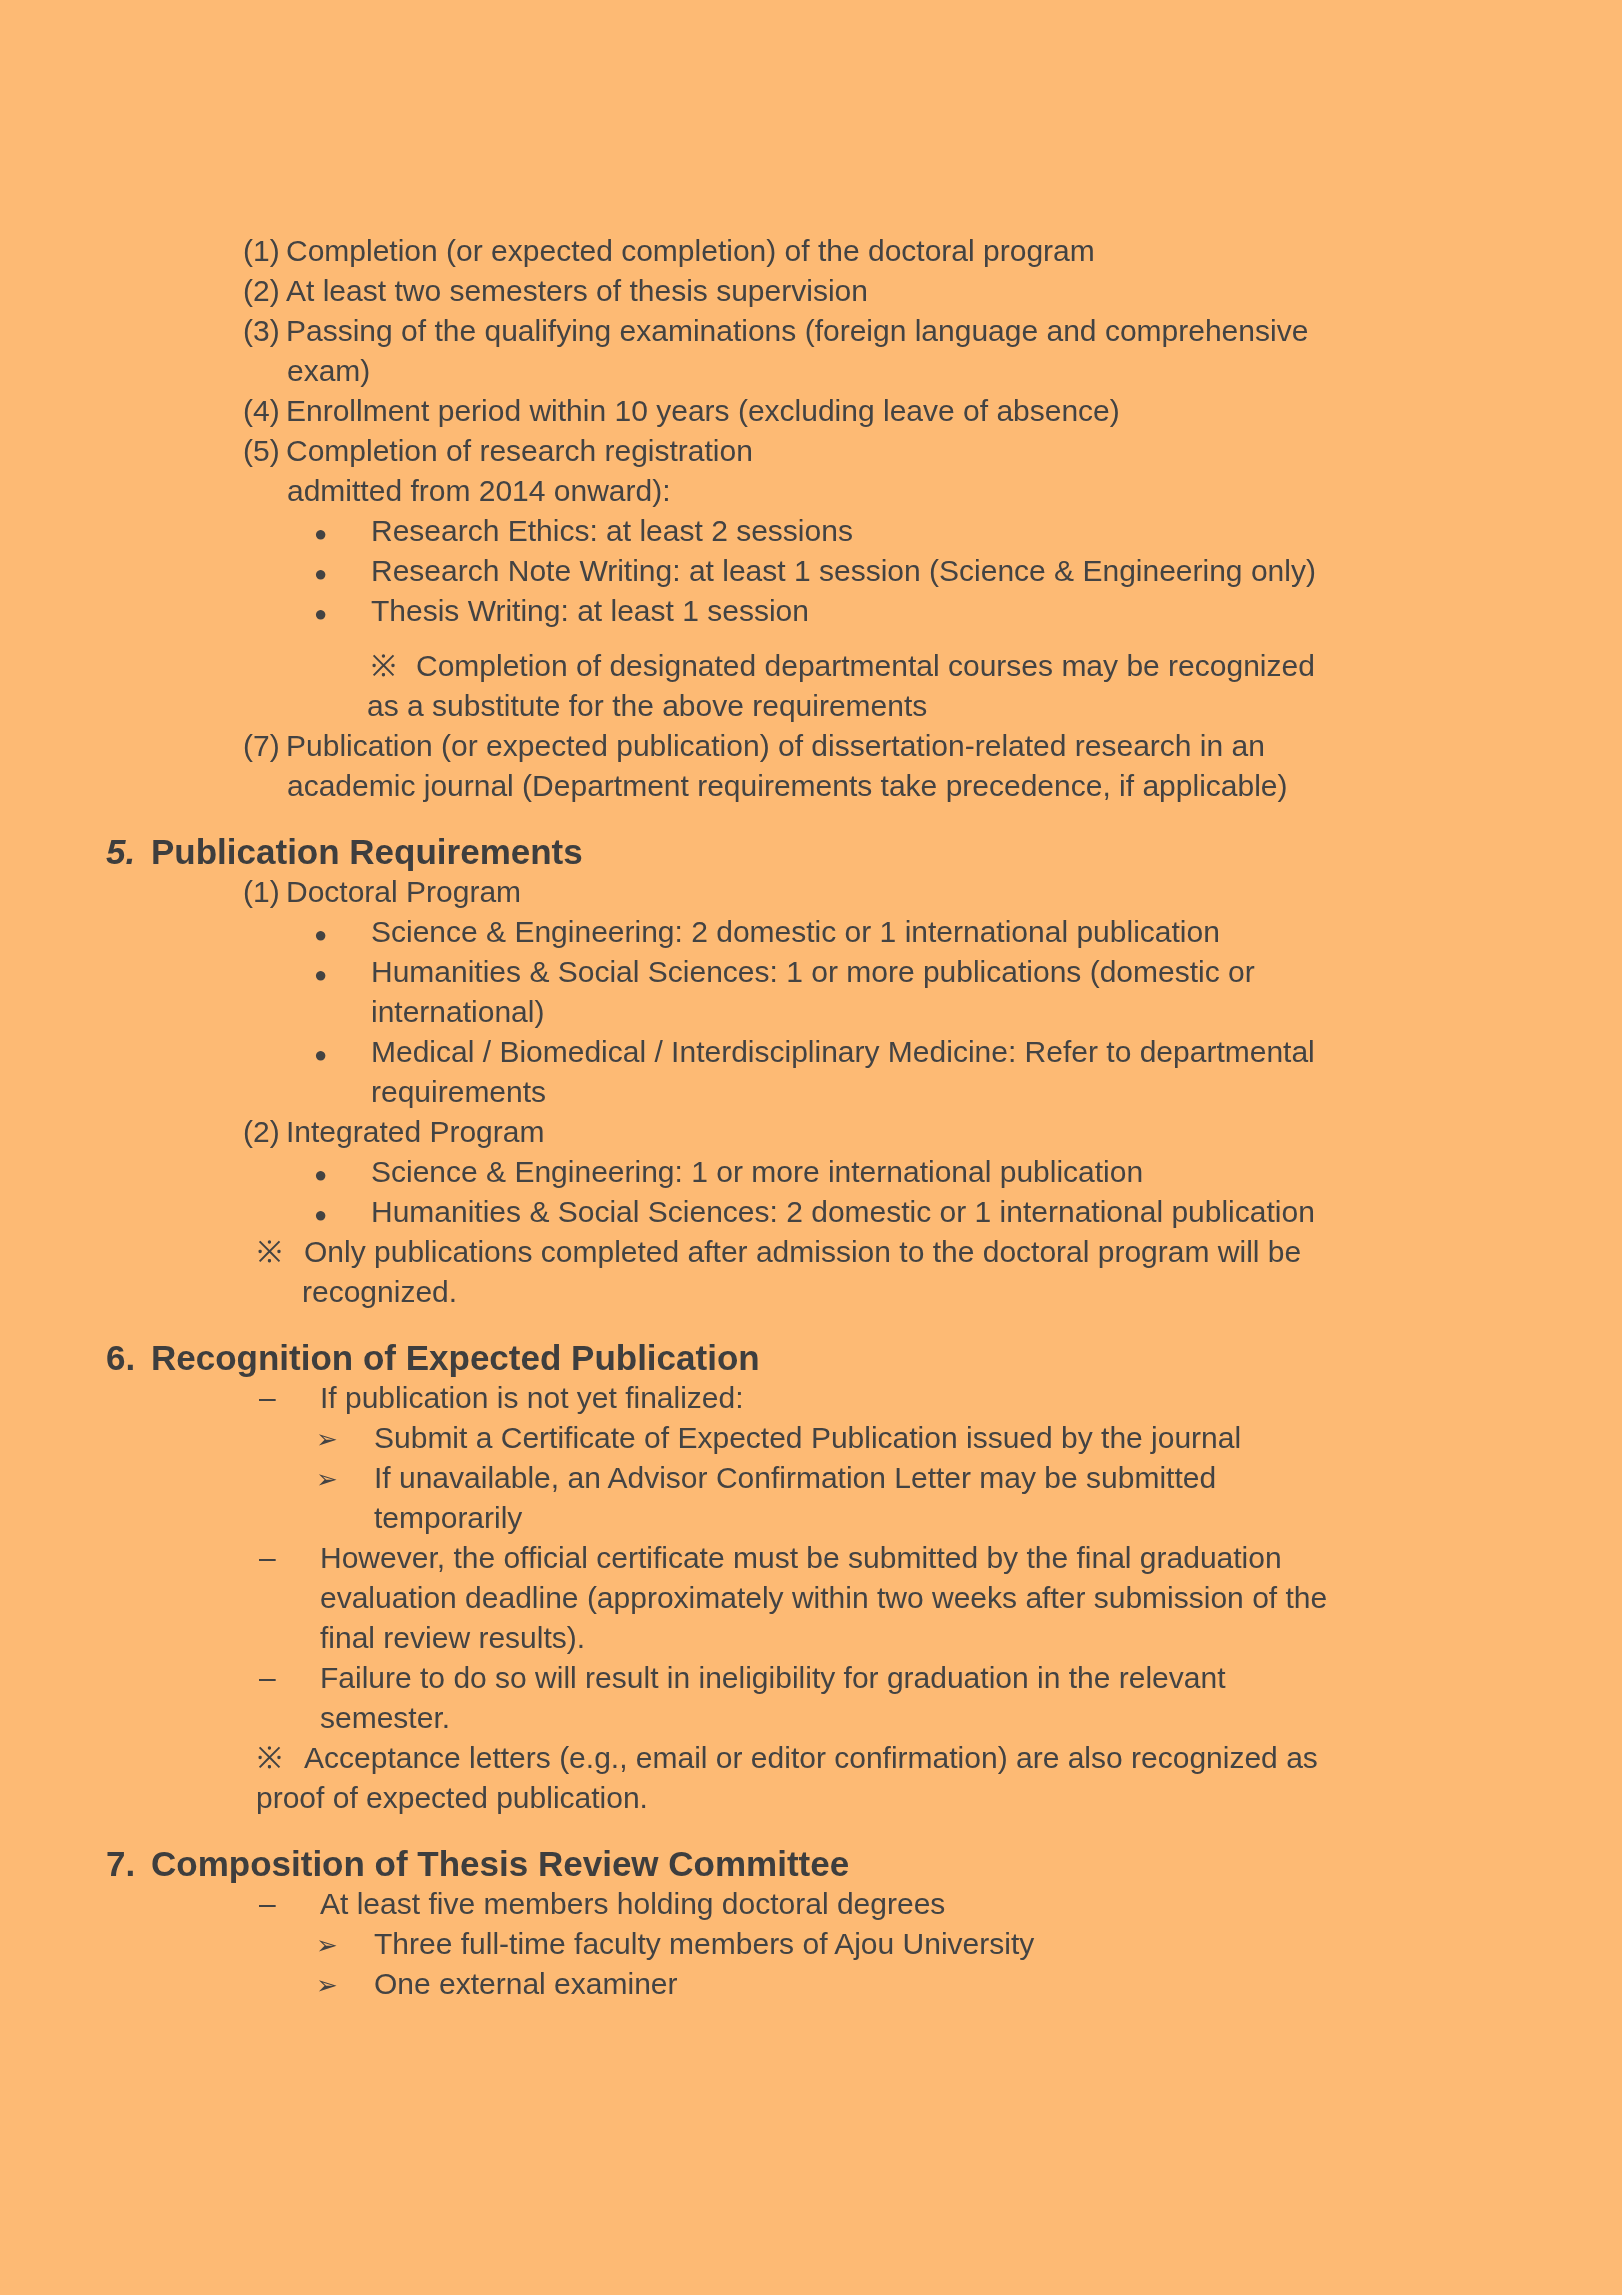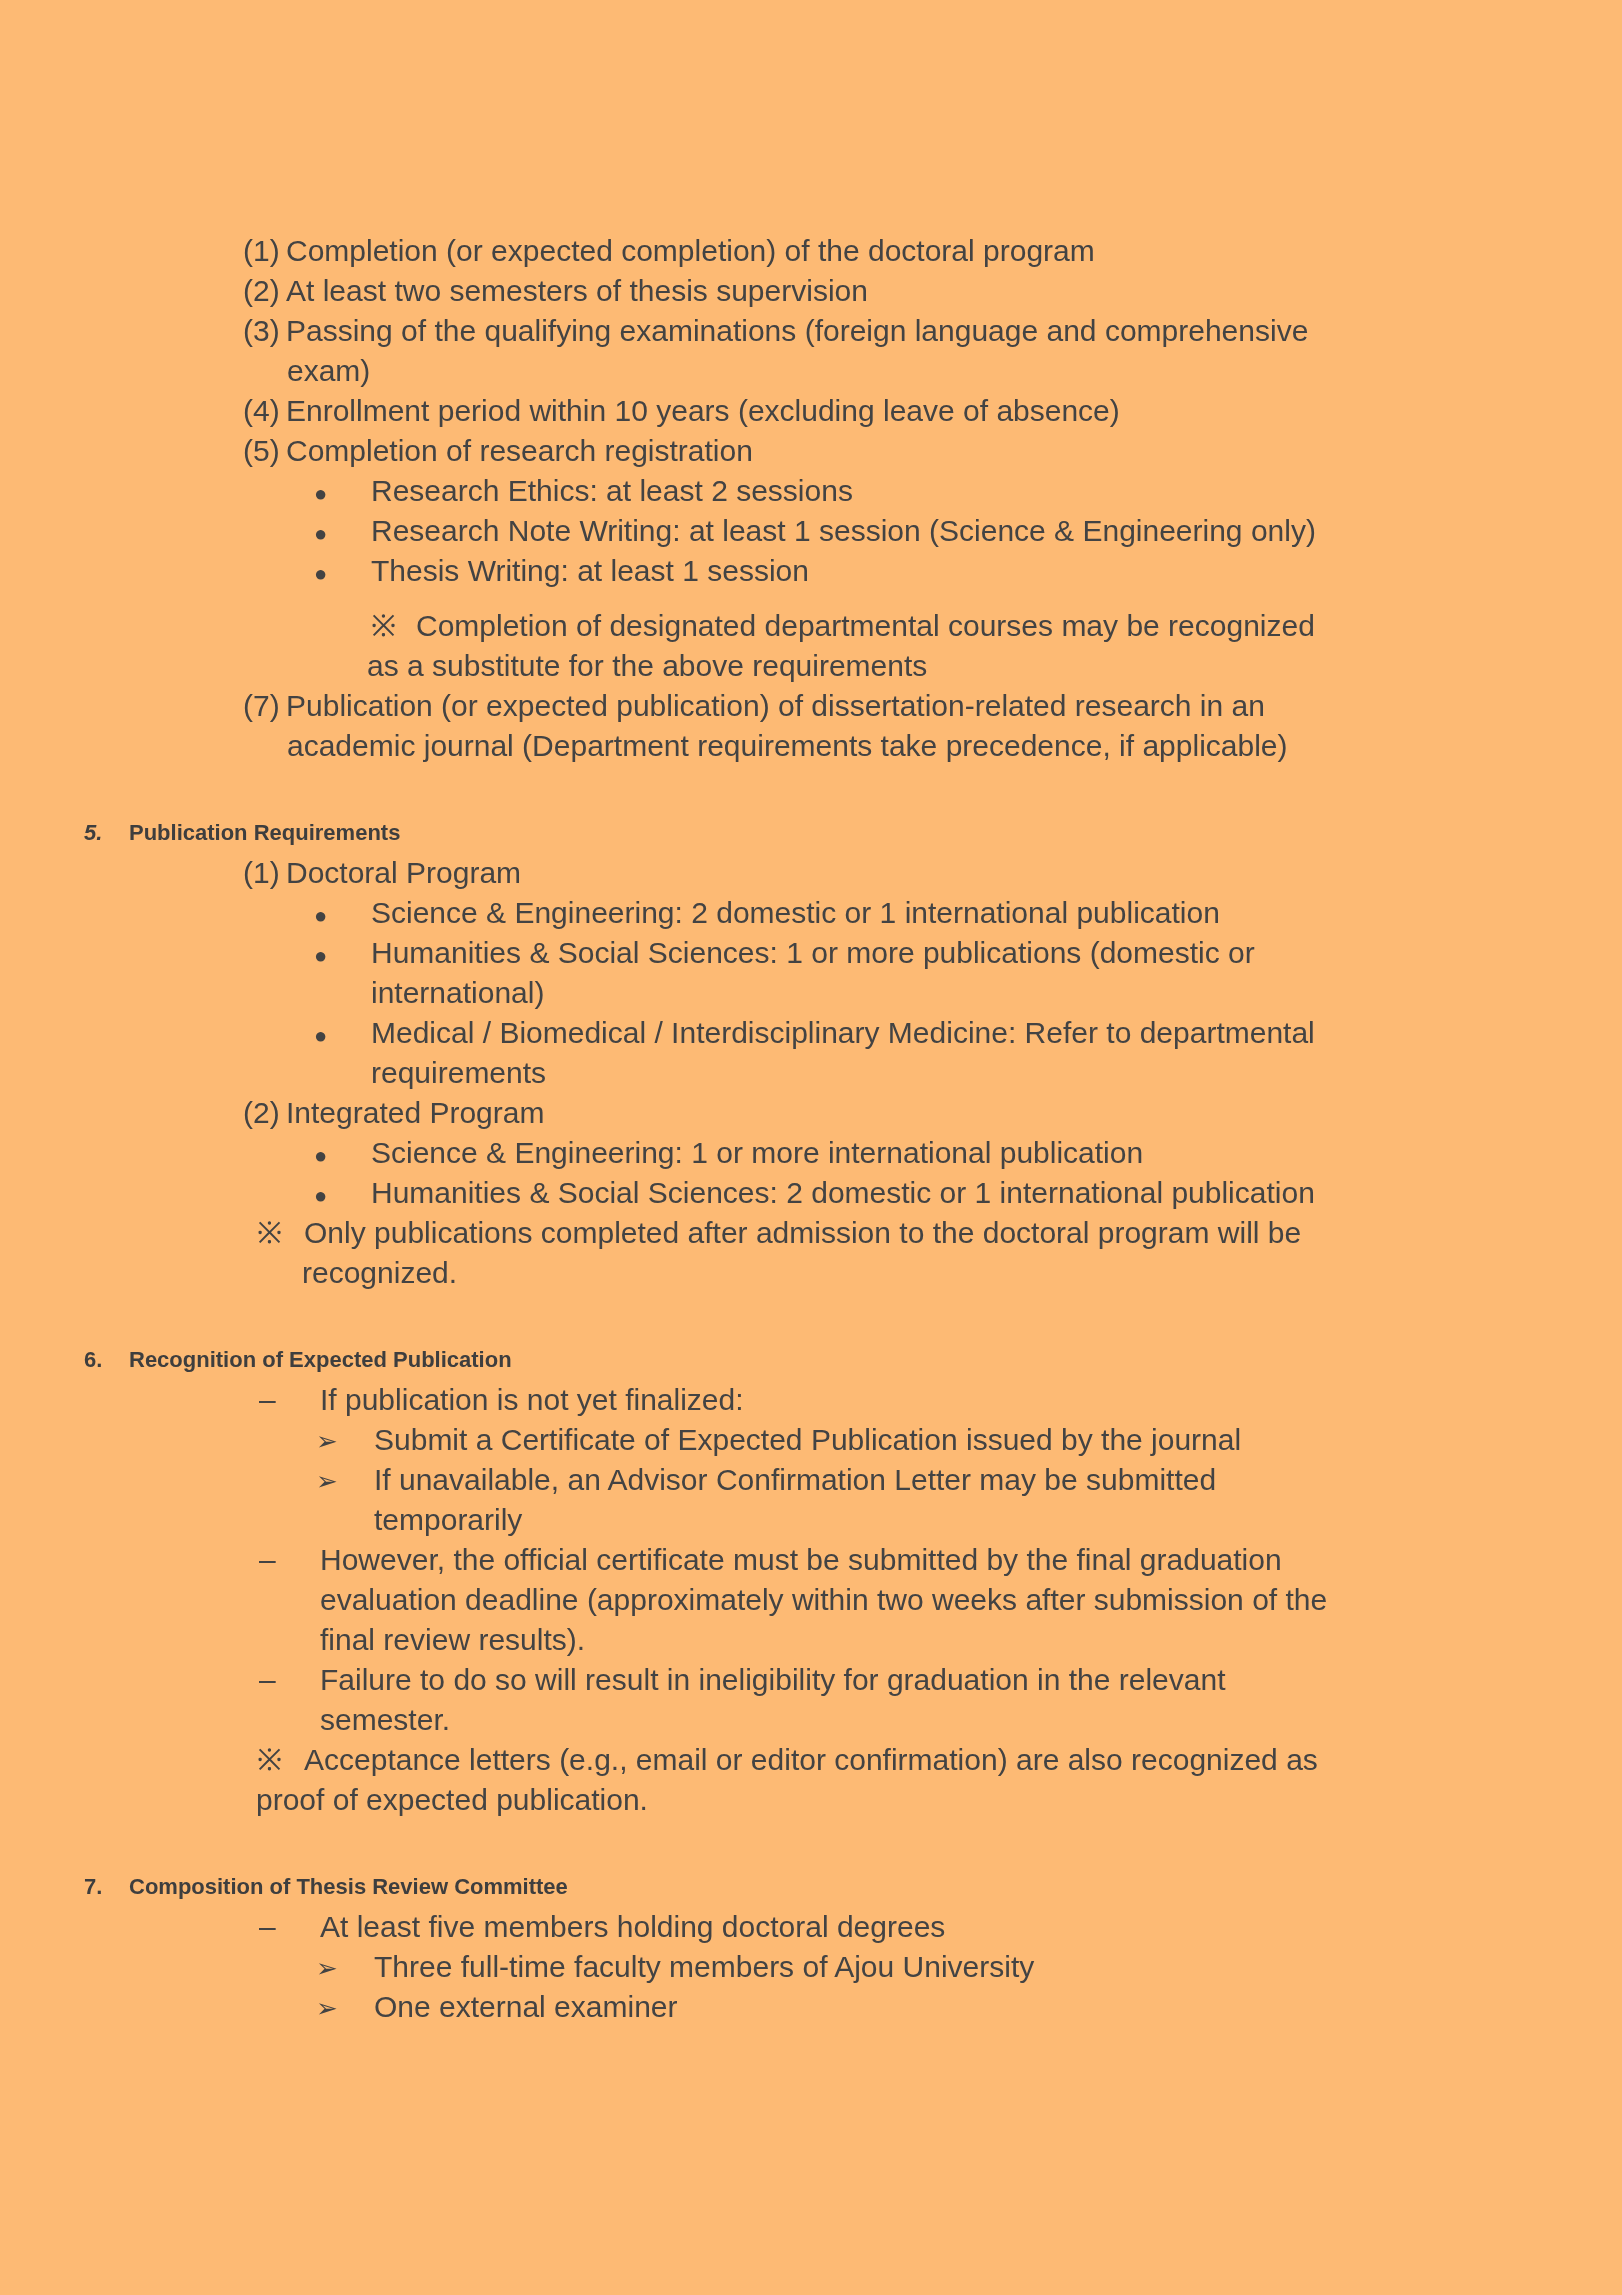--- a/index.html
+++ b/index.html
@@ -9,21 +9,21 @@
     background:#fdba74;
     box-sizing:border-box;
     padding-top:231px;
     font-family:"Liberation Sans",sans-serif;
     color:#434343;
     overflow:hidden;
   }
   .ln{height:40px;line-height:40px;font-size:30px;white-space:nowrap;}
   .mk{display:inline-block;}
   
-  .h{font-size:22px;font-weight:bold;color:#3e3e3e;margin-top:47px;padding-left:84px;}
+  .h{font-size:35px;font-weight:bold;color:#3e3e3e;margin-top:26px;padding-left:106px;}
   .mk-h{width:45px;}
   .it{font-style:italic;}
   
   .n1{padding-left:243px;} .mk-n{width:43px;}
   .nw{padding-left:287px;}
   
   .b1{padding-left:314px;} .mk-b{width:57px;font-size:22px;}
   .bw{padding-left:371px;}
   
   .r1{padding-left:371px;margin-top:15px;} .mk-r{width:45px;}
@@ -43,20 +43,21 @@
 <body>
 
 <div class="page">
 
   <div class="ln n1"><span class="mk mk-n">(1)</span><span>Completion (or expected completion) of the doctoral program</span></div>
   <div class="ln n1"><span class="mk mk-n">(2)</span><span>At least two semesters of thesis supervision</span></div>
   <div class="ln n1"><span class="mk mk-n">(3)</span><span>Passing of the qualifying examinations (foreign language and comprehensive</span></div>
   <div class="ln nw"><span>exam)</span></div>
   <div class="ln n1"><span class="mk mk-n">(4)</span><span>Enrollment period within 10 years (excluding leave of absence)</span></div>
   <div class="ln n1"><span class="mk mk-n">(5)</span><span>Completion of research registration</span></div>
+  <div class="ln nw"><span>admitted from 2014 onward):</span></div>
   <div class="ln b1"><span class="mk mk-b">●</span><span>Research Ethics: at least 2 sessions</span></div>
   <div class="ln b1"><span class="mk mk-b">●</span><span>Research Note Writing: at least 1 session (Science &amp; Engineering only)</span></div>
   <div class="ln b1"><span class="mk mk-b">●</span><span>Thesis Writing: at least 1 session</span></div>
   <div class="ln r1"><span class="mk mk-r">※</span><span>Completion of designated departmental courses may be recognized</span></div>
   <div class="ln rw"><span>as a substitute for the above requirements</span></div>
   <div class="ln n1"><span class="mk mk-n">(7)</span><span>Publication (or expected publication) of dissertation-related research in an</span></div>
   <div class="ln nw"><span>academic journal (Department requirements take precedence, if applicable)</span></div>
 
   <div class="ln h"><span class="mk mk-h it">5.</span><span>Publication Requirements</span></div>
   <div class="ln n1"><span class="mk mk-n">(1)</span><span>Doctoral Program</span></div>

